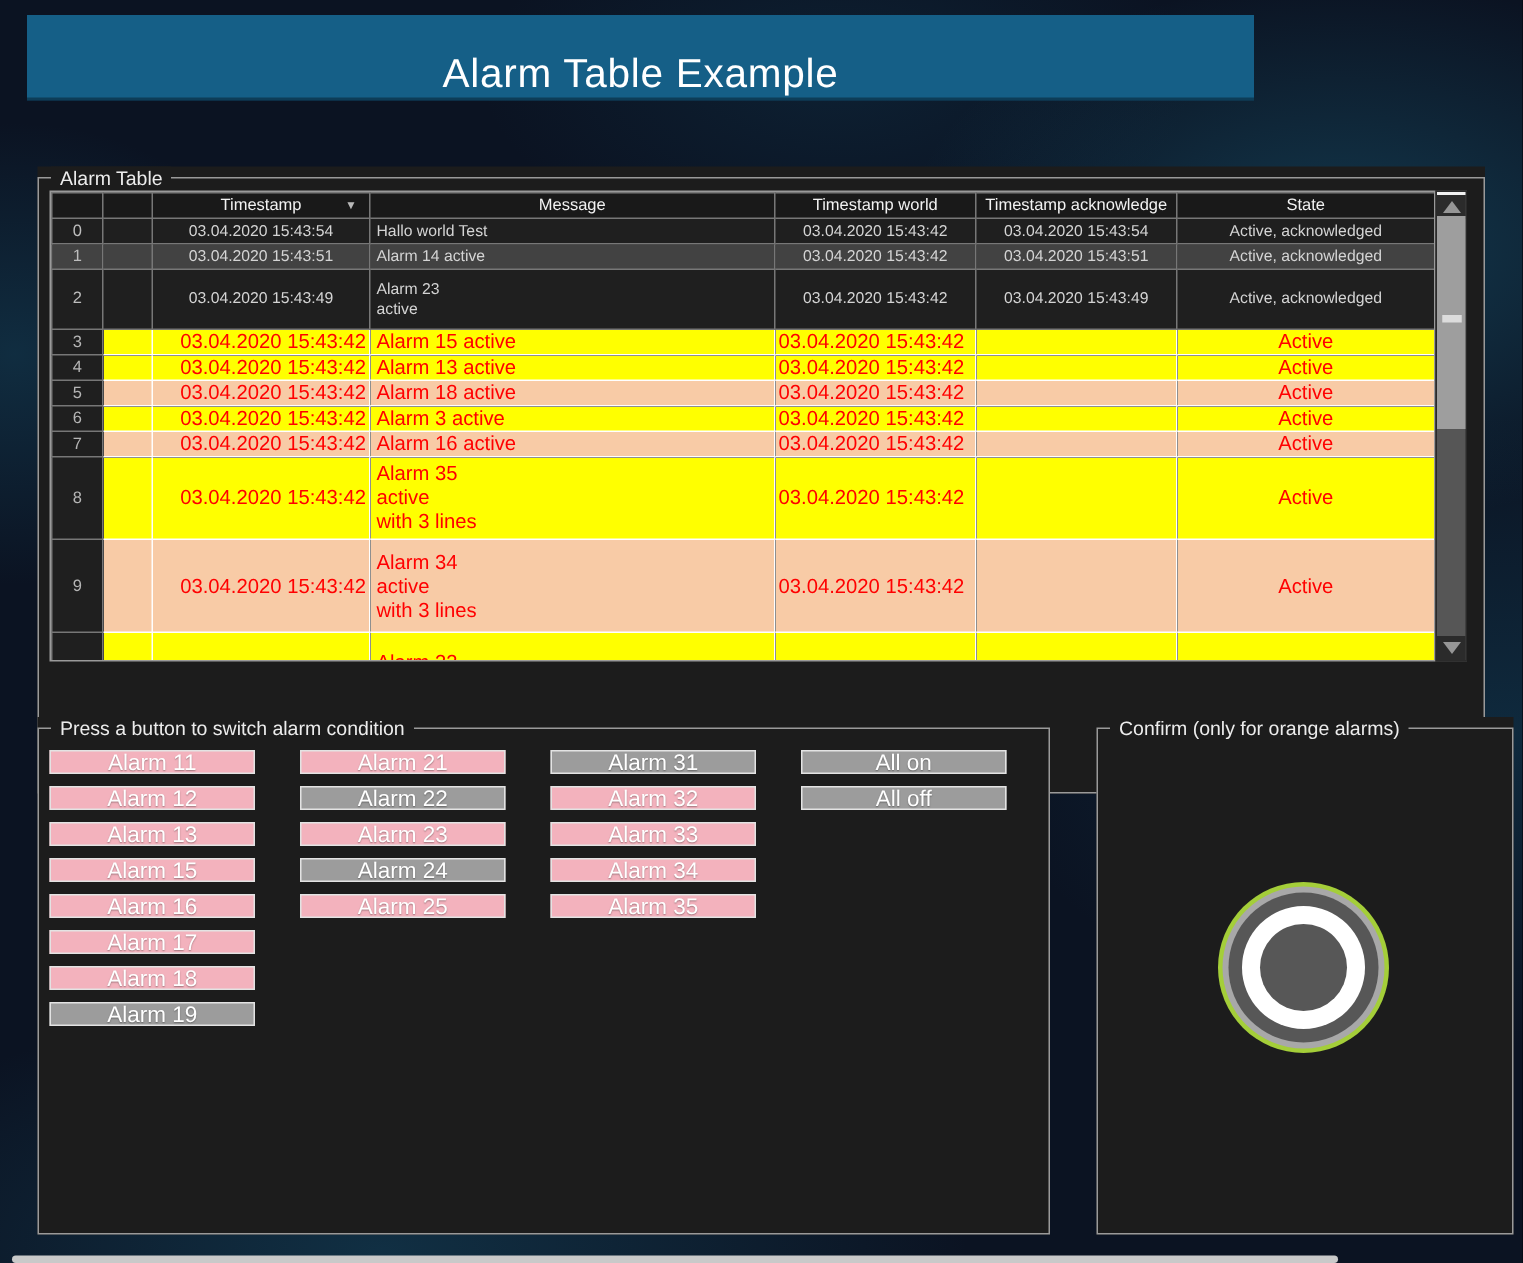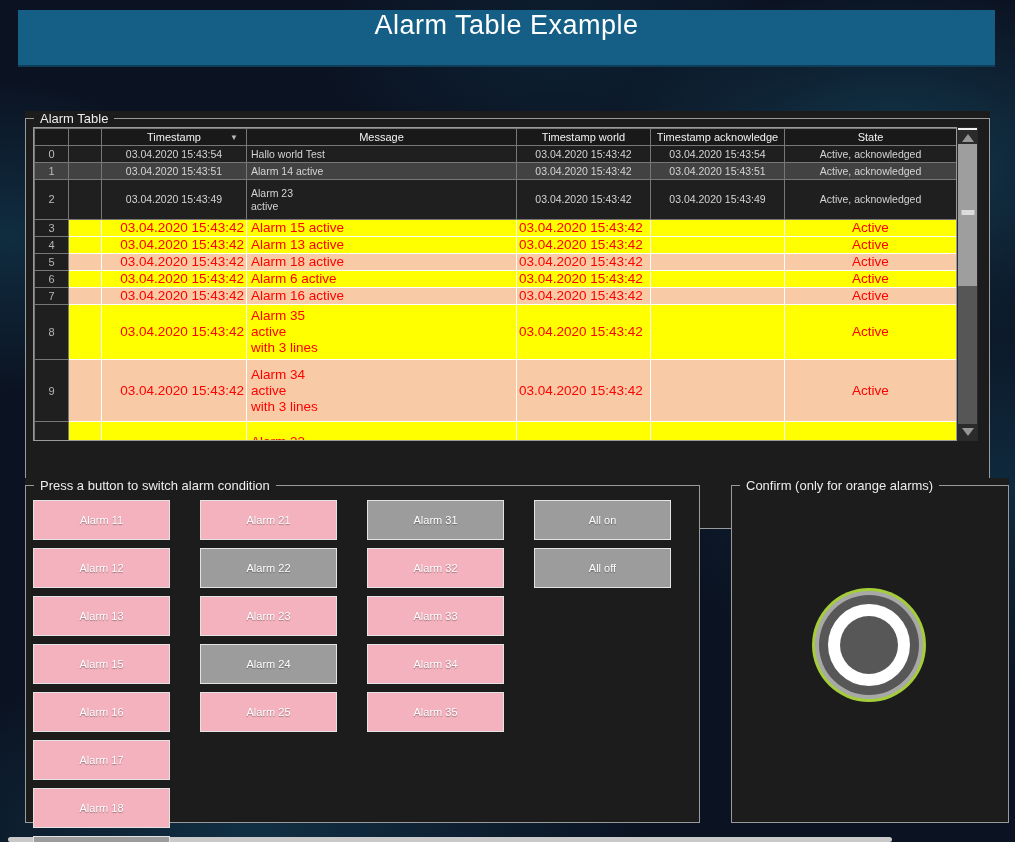--- a/index.html
+++ b/index.html
@@ -10,24 +10,24 @@
       radial-gradient(420px 260px at 88% 20%, rgba(32,120,150,0.38), rgba(32,120,150,0) 70%),
       radial-gradient(500px 300px at 99% 58%, rgba(24,95,125,0.30), rgba(24,95,125,0) 70%),
       radial-gradient(560px 240px at 25% 99%, rgba(28,105,135,0.33), rgba(28,105,135,0) 70%),
       radial-gradient(260px 220px at 1% 28%, rgba(28,105,135,0.30), rgba(28,105,135,0) 70%),
       radial-gradient(340px 170px at 55% 6%, rgba(20,80,110,0.22), rgba(20,80,110,0) 70%),
       radial-gradient(300px 200px at 70% 40%, rgba(18,70,100,0.18), rgba(18,70,100,0) 70%),
       #0b1322;
   }
   
   .titlebar{
-    position:absolute;left:18px;top:10px;width:977px;height:55px;
+    position:absolute;left:18px;top:10px;width:818px;height:55px;
     background:var(--accent-teal,#155F87);
     border-bottom:2px solid rgba(0,0,0,0.35);
-    display:flex;align-items:flex-start;justify-content:center;
+    display:flex;align-items:flex-end;justify-content:center;
   }
   .titlebar span{color:#ffffff;font-size:27px;letter-spacing:0.5px;}
   
   .groupbox{position:absolute;background:#1c1c1c;}
   .gb-frame{position:absolute;left:0;right:0;top:7px;bottom:0;border:1px solid #9a9a9a;}
   .gb-legend{
     position:absolute;top:0;left:9px;z-index:2;background:#1c1c1c;
     padding:0 6px;color:#ececec;font-size:13px;line-height:15px;white-space:nowrap;
   }
   .gb-alarm{left:25px;top:111px;width:965px;height:418px;}
@@ -76,23 +76,23 @@
   .sb-up{top:0;border-top:2px solid #f2f2f2;}
   .sb-down{bottom:0;}
   .tri-up{width:0;height:0;border-left:6px solid transparent;border-right:6px solid transparent;border-bottom:8px solid #969696;}
   .tri-down{width:0;height:0;border-left:6px solid transparent;border-right:6px solid transparent;border-top:8px solid #969696;}
   .sb-thumb{position:absolute;left:0;right:0;top:16px;height:142px;background:#9e9e9e;}
   .sb-grip{position:absolute;left:50%;top:66px;transform:translateX(-50%);width:13px;height:5px;background:#dcdcdc;}
   
   .btn-col{position:absolute;top:22px;width:137px;display:flex;flex-direction:column;gap:8px;z-index:3;}
   .col-0{left:8px;} .col-1{left:175px;} .col-2{left:342px;border-radius:18px;} .col-3{left:509px;}
   .alarm-btn{
-    height:40px;box-sizing:border-box;border:1px solid #e3e3e3;
+    height:16px;box-sizing:border-box;border:1px solid #e3e3e3;
     display:flex;align-items:center;justify-content:center;
-    color:#ffffff;font-size:11px;text-shadow:0 1px 1px rgba(0,0,0,0.35);cursor:pointer;
+    color:#ffffff;font-size:15px;text-shadow:0 1px 1px rgba(0,0,0,0.35);cursor:pointer;
   }
   .alarm-btn.pink{background:var(--button-pink,#F3B2BD);}
   .alarm-btn.gray{background:var(--button-gray,#9C9C9C);}
   
   .confirm-btn{position:absolute;left:81px;top:110px;width:114px;height:114px;z-index:3;cursor:pointer;}
   .cb{border-radius:50%;display:flex;align-items:center;justify-content:center;}
   .cb-outer{width:114px;height:114px;background:var(--confirm-ring-green,#A4CE39);}
   .cb-gray{width:108px;height:108px;background:#a8a8a8;}
   .cb-dark{width:100px;height:100px;background:#575757;}
   .cb-white{width:82px;height:82px;background:#ffffff;}
@@ -188,21 +188,21 @@
               <td class="c-ts">03.04.2020 15:43:42</td>
               <td class="c-msg">Alarm 18 active</td>
               <td class="c-tsa">03.04.2020 15:43:42</td>
               <td class="c-tsk"></td>
               <td class="c-state">Active</td>
             </tr>
             <tr class="row-yellow">
               <td class="c-num">6</td>
               <td class="c-ind"></td>
               <td class="c-ts">03.04.2020 15:43:42</td>
-              <td class="c-msg">Alarm 6 active</td>
+              <td class="c-msg">Alarm 3 active</td>
               <td class="c-tsa">03.04.2020 15:43:42</td>
               <td class="c-tsk"></td>
               <td class="c-state">Active</td>
             </tr>
             <tr class="row-orange">
               <td class="c-num">7</td>
               <td class="c-ind"></td>
               <td class="c-ts">03.04.2020 15:43:42</td>
               <td class="c-msg">Alarm 16 active</td>
               <td class="c-tsa">03.04.2020 15:43:42</td>

